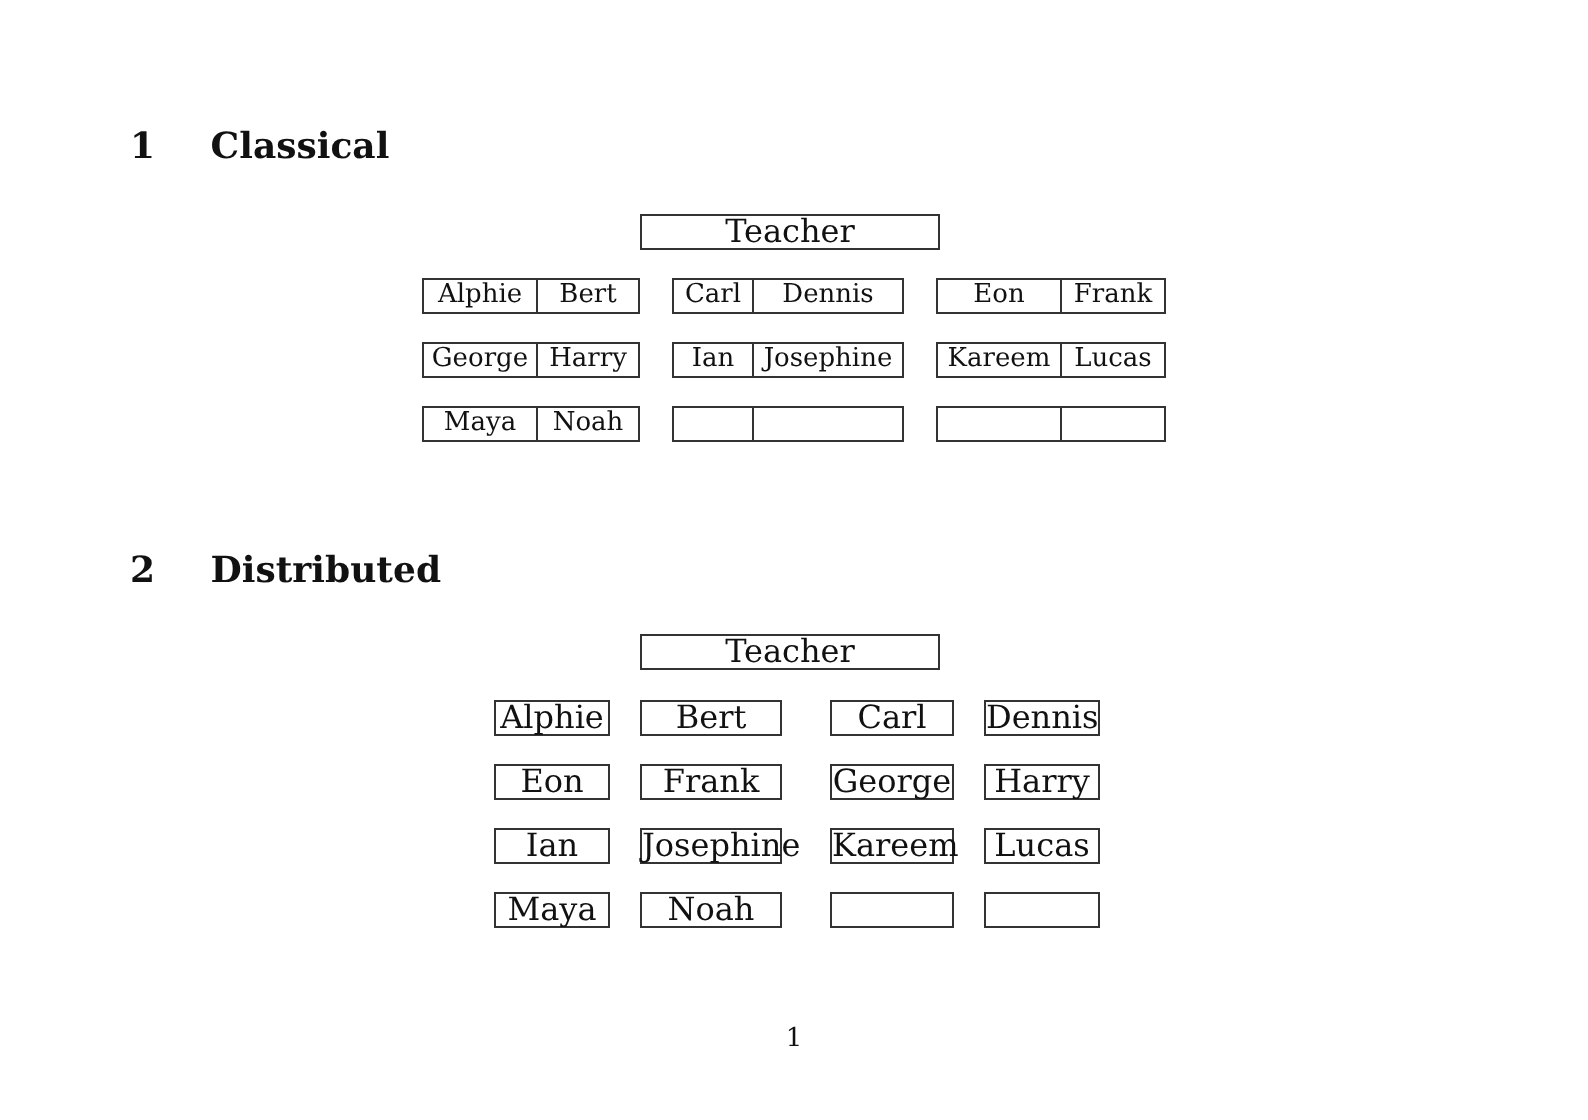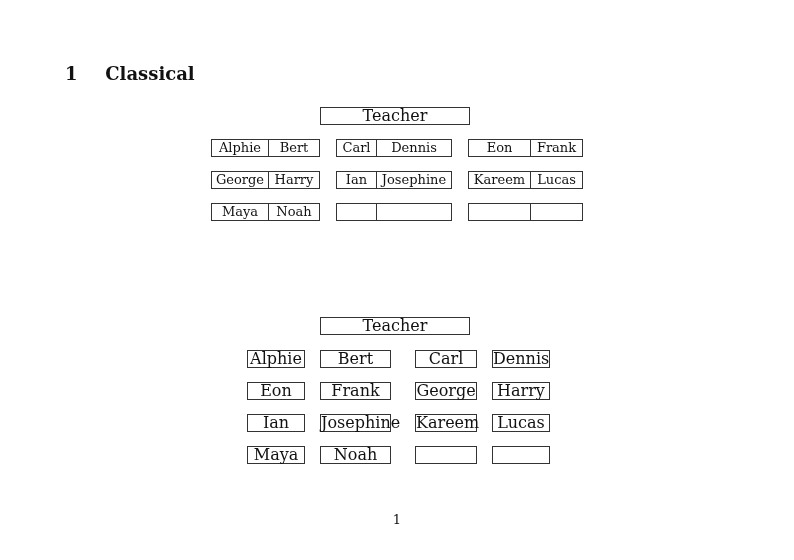--- a/index.html
+++ b/index.html
@@ -139,20 +139,24 @@
   </div>
   <div class="desk cB rA3">
     <span class="seat s1"></span>
     <span class="seat s2"></span>
   </div>
   <div class="desk cC rA3">
     <span class="seat s1"></span>
     <span class="seat s2"></span>
   </div>
 
+  <div class="sec-heading" id="sec2-heading">
+    <span class="secnum">2</span>
+    <span class="sectitle">Distributed</span>
+  </div>
 
   <div class="box teacher" id="teacher2">
     <span>Teacher</span>
   </div>
 
   <div class="box d1 rB1">Alphie</div>
   <div class="box d2 rB1">Bert</div>
   <div class="box d3 rB1">Carl</div>
   <div class="box d4 rB1">Dennis</div>
 

